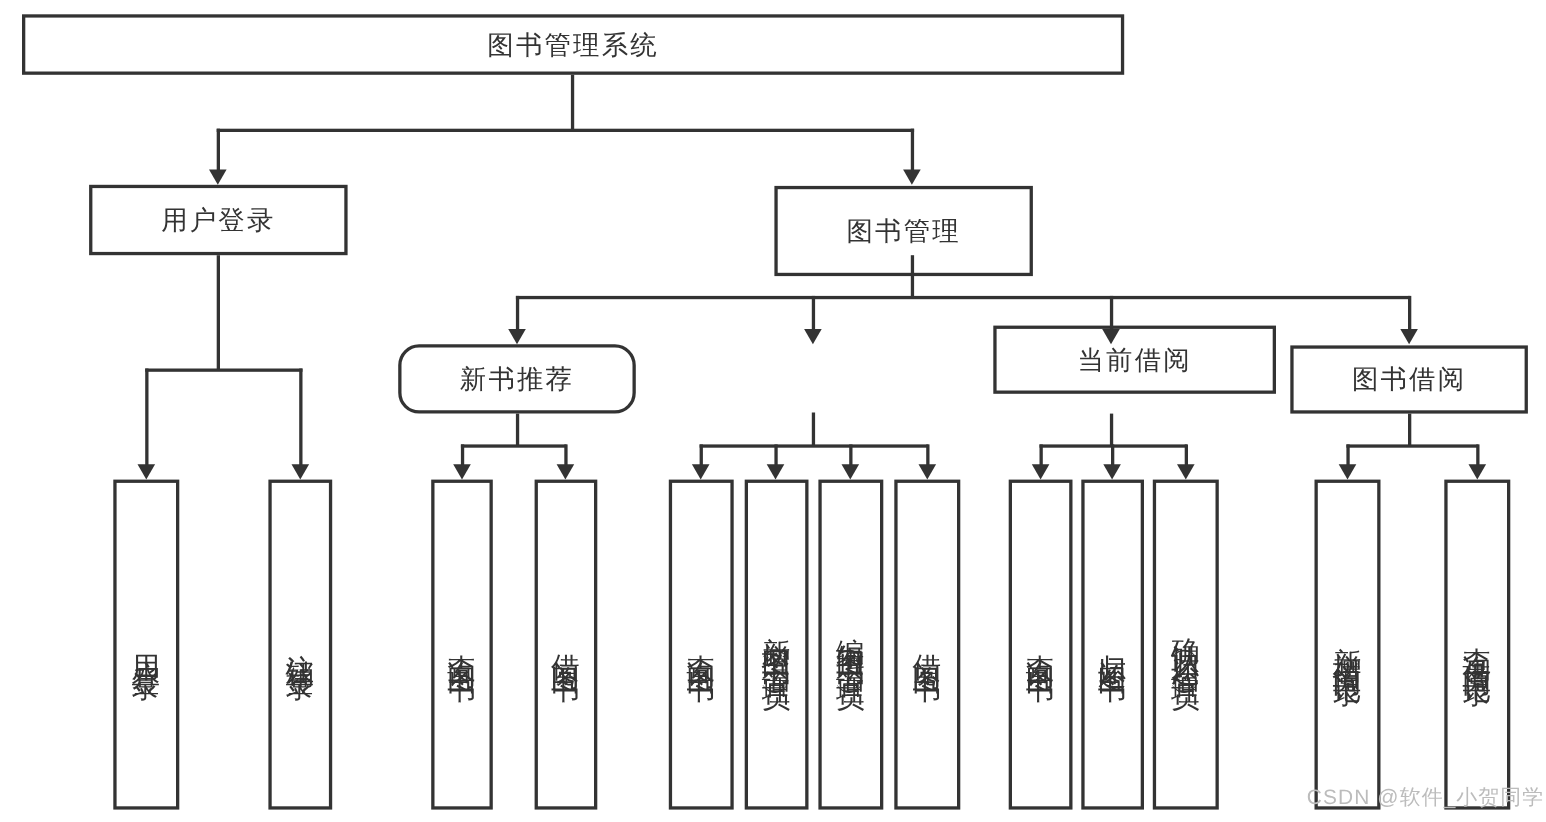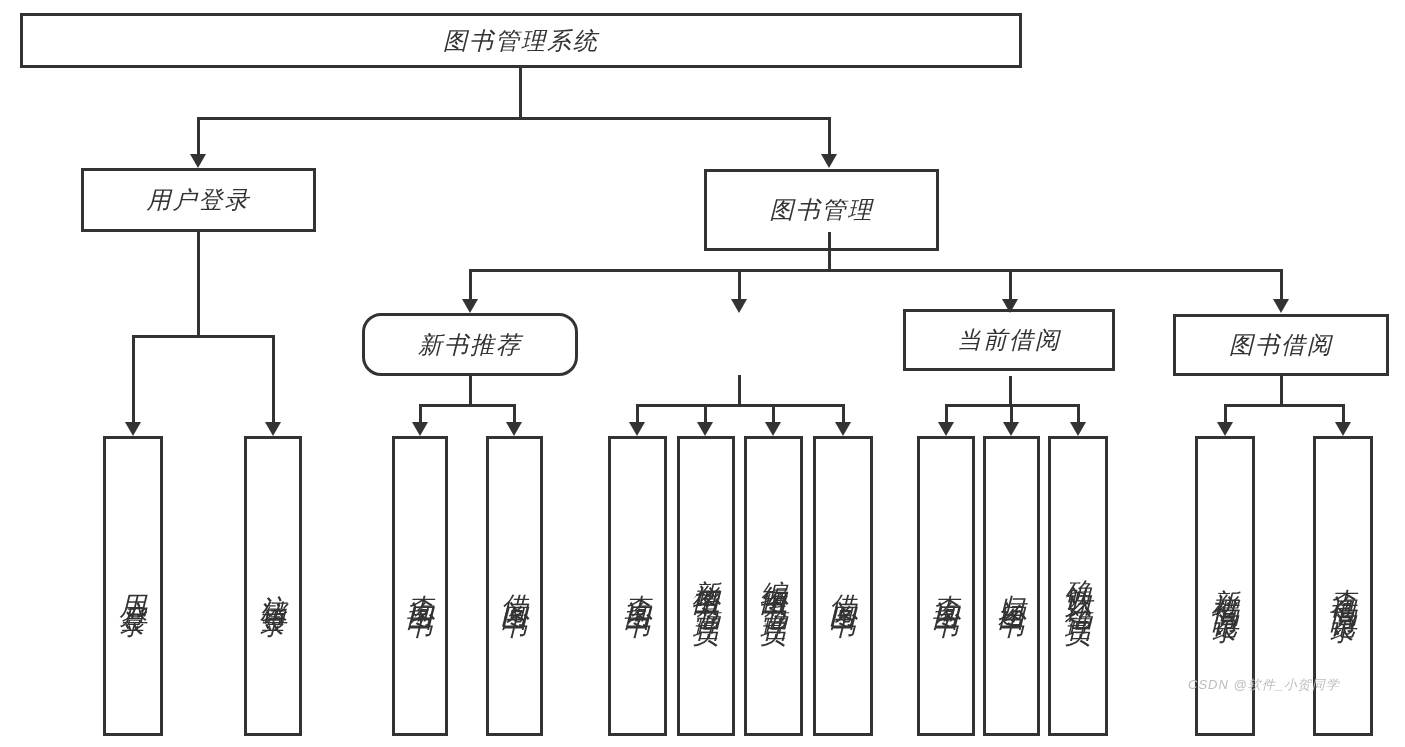--- a/index.html
+++ b/index.html
@@ -1,21 +1,21 @@
 <!DOCTYPE html>
 <html lang="zh"><head>
 <meta charset="utf-8">
 <style>
   html,body{margin:0;padding:0;}
   body{
     width:1405px;height:747px;position:relative;overflow:hidden;
     background:#ffffff;
     font-family:"Liberation Sans","DejaVu Sans",sans-serif;
   }
-  .canvas{position:absolute;left:0;top:0;width:1405px;height:747px;font-style:italic;}
+  .canvas{position:absolute;left:0;top:0;width:1405px;height:747px;}
   
   .hbox{
     position:absolute;box-sizing:border-box;
     border:3px solid #333333;background:#ffffff;
     display:flex;align-items:center;justify-content:center;
     font-size:24px;color:#333333;letter-spacing:2px;
   }
   
   .leaf{
     position:absolute;box-sizing:border-box;
@@ -29,40 +29,40 @@
     white-space:nowrap;
   }
   
   .ln{position:absolute;background:#333333;}
   .ar{
     position:absolute;width:0;height:0;
     border-left:8px solid transparent;border-right:8px solid transparent;
     border-top:14px solid #333333;
   }
   .watermark{
-    position:absolute;left:1188px;top:676px;
-    font-size:13px;color:#bcbcbc;letter-spacing:1px;z-index:5;
+    position:absolute;left:1188px;top:712px;
+    font-size:19px;color:#bcbcbc;letter-spacing:1px;z-index:5;
     white-space:nowrap;
   }
 </style>
 </head>
 <body>
 
 <div class="canvas">
 
   <div class="hbox" style="left:20px;top:13px;width:1002px;height:55px;">图书管理系统</div>
 
   <div class="hbox" style="left:81px;top:168px;width:235px;height:64px;">用户登录</div>
 
   <div class="hbox" style="left:704px;top:169px;width:235px;height:82px;">图书管理</div>
 
   <div class="hbox" style="left:362px;top:313px;width:216px;height:63px;border-radius:19px;">新书推荐</div>
 
 
-  <div class="hbox" style="left:903px;top:309px;width:212px;height:62px;">当前借阅</div>
+  <div class="hbox" style="left:903px;top:296px;width:257px;height:62px;">当前借阅</div>
 
   <div class="hbox" style="left:1173px;top:314px;width:216px;height:62px;">图书借阅</div>
 
   <div class="leaf" style="left:103px;width:60px;">
     <span class="vt">用户登录</span>
   </div>
   <div class="leaf" style="left:244px;width:58px;">
     <span class="vt">注销登录</span>
   </div>
 

